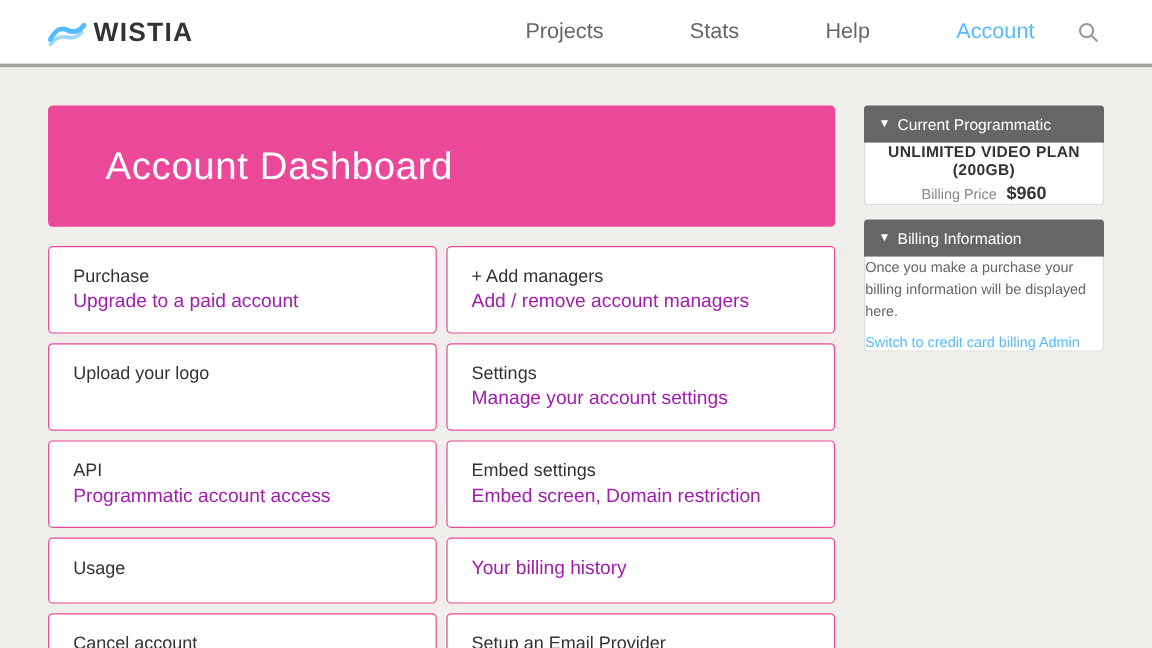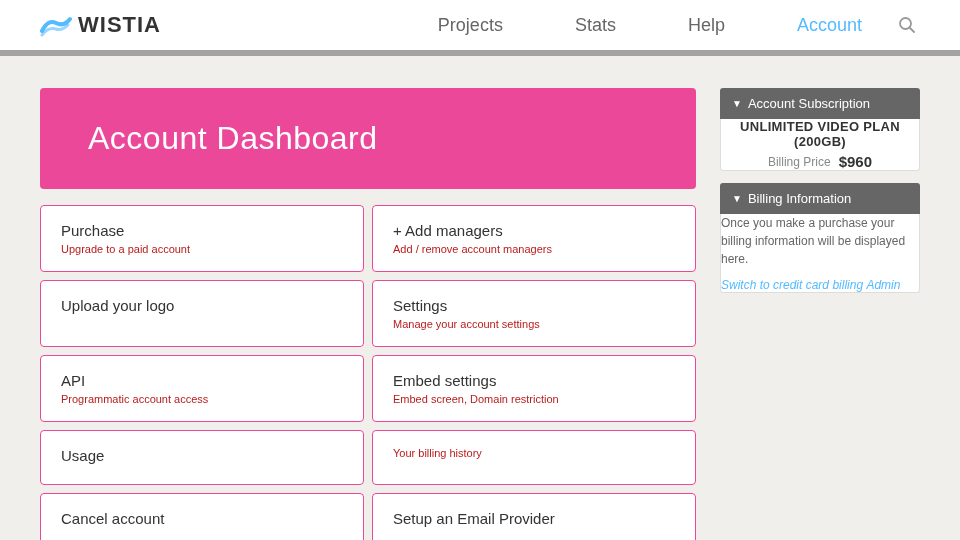--- a/index.html
+++ b/index.html
@@ -10,21 +10,21 @@
       font-size: 14px;
     }
 
     
     .navbar {
       background: #fff;
       display: flex;
       align-items: center;
       padding: 0 40px;
       height: 56px;
-      border-bottom: 6px solid #a3a3a3;
+      border-bottom: 3px solid #a3a3a3;
     }
     .navbar-logo {
       display: flex;
       align-items: center;
       margin-right: auto;
     }
     .wistia-icon {
       width: 32px;
       height: 24px;
       margin-right: 6px;
@@ -95,22 +95,22 @@
       cursor: pointer;
       transition: background 0.1s;
       border: 1px solid #ec4899;
     }
     .card-title {
       font-size: 15px;
       color: #333;
       margin-bottom: 4px;
     }
     .card-subtitle {
-      font-size: 11px;
-      color: #b91c1c;
+      font-size: 16px;
+      color: #a21caf;
     }
 
     
     .right-panel {
       width: 200px;
       flex-shrink: 0;
     }
     .panel-section {
       margin-bottom: 12px;
     }
@@ -159,21 +159,20 @@
       color: #666;
       line-height: 1.5;
       margin-bottom: 10px;
     }
     .billing-links {
       font-size: 12px;
     }
     .billing-links a {
       color: #54bbff;
       text-decoration: none;
-      font-style: italic;
     }
   </style>
 </head>
 <body>
 
 <nav class="navbar">
   <div class="navbar-logo">
 
     <svg class="wistia-icon" viewBox="0 0 32 24" fill="none" xmlns="http://www.w3.org/2000/svg">
       <path d="M2 18 Q8 6 16 10 Q24 14 30 6" stroke="#54bbff" stroke-width="4" fill="none" stroke-linecap="round"></path>
@@ -247,21 +246,21 @@
       </div>
 
     </div>
   </div>
 
   <div class="right-panel">
 
     <div class="panel-section">
       <div class="panel-header">
         <span class="arrow">▼</span>
-        <span>Account Subscription</span>
+        <span>Current Programmatic</span>
       </div>
       <div class="panel-body">
         <div class="plan-name">UNLIMITED VIDEO PLAN (200GB)</div>
         <div class="plan-price-row">
           <span>Billing Price</span>
           <span class="plan-price">$960</span>
         </div>
       </div>
     </div>
 

